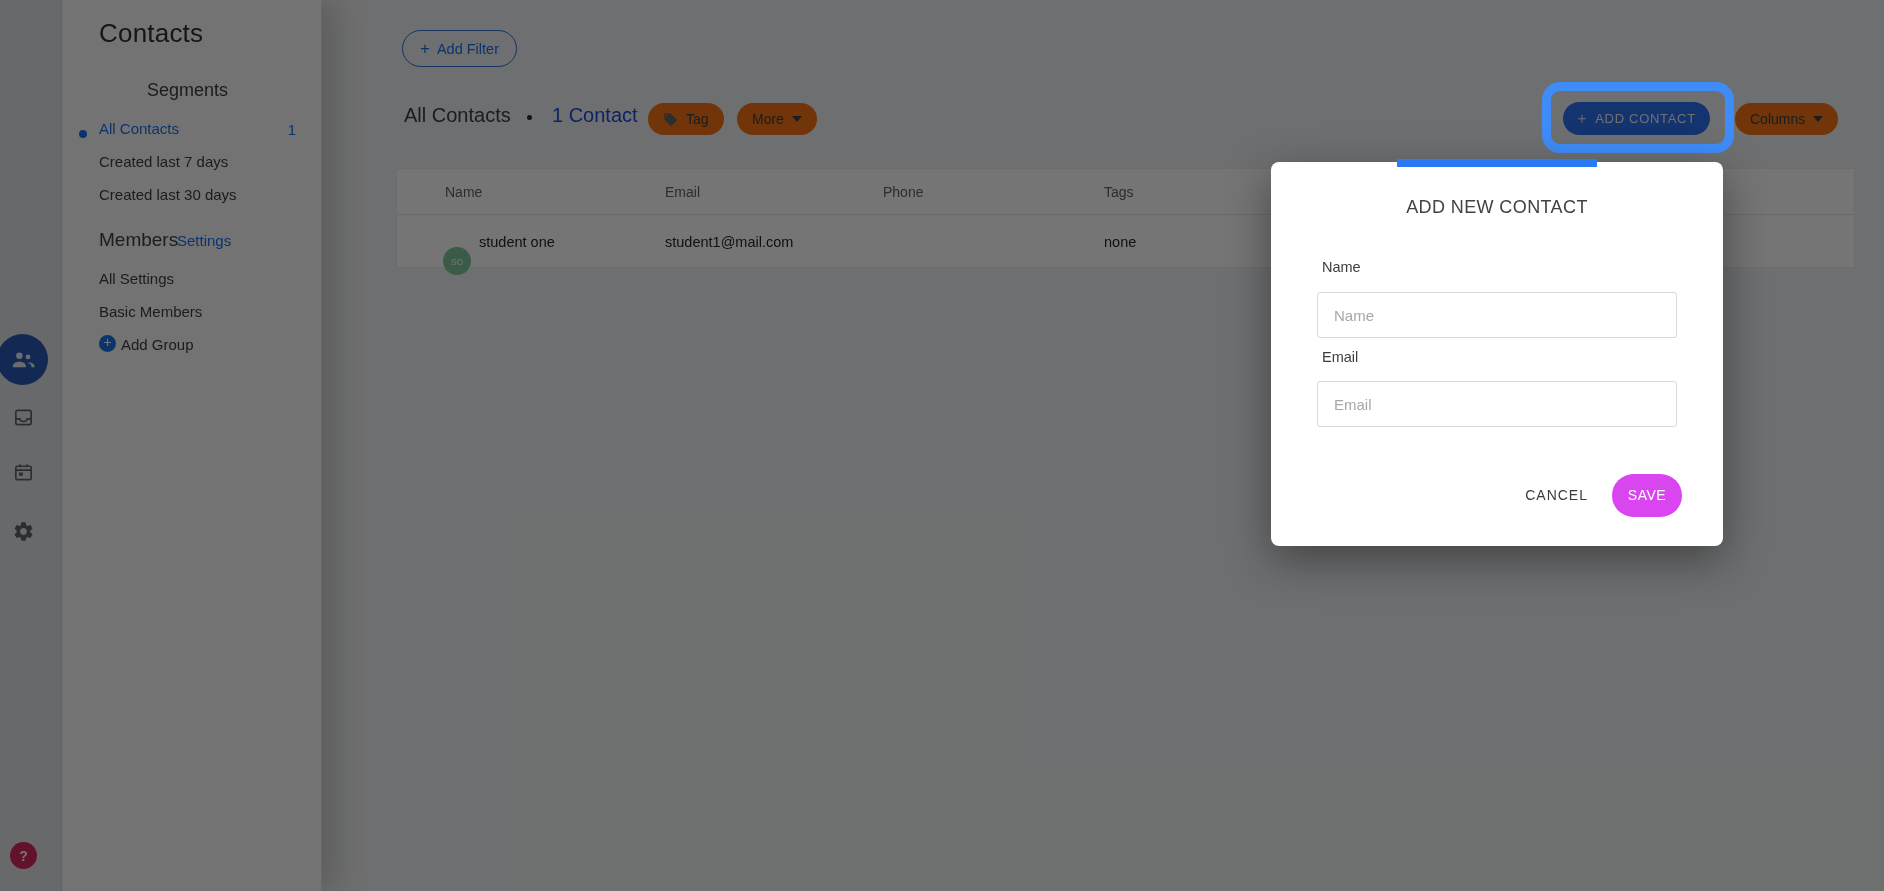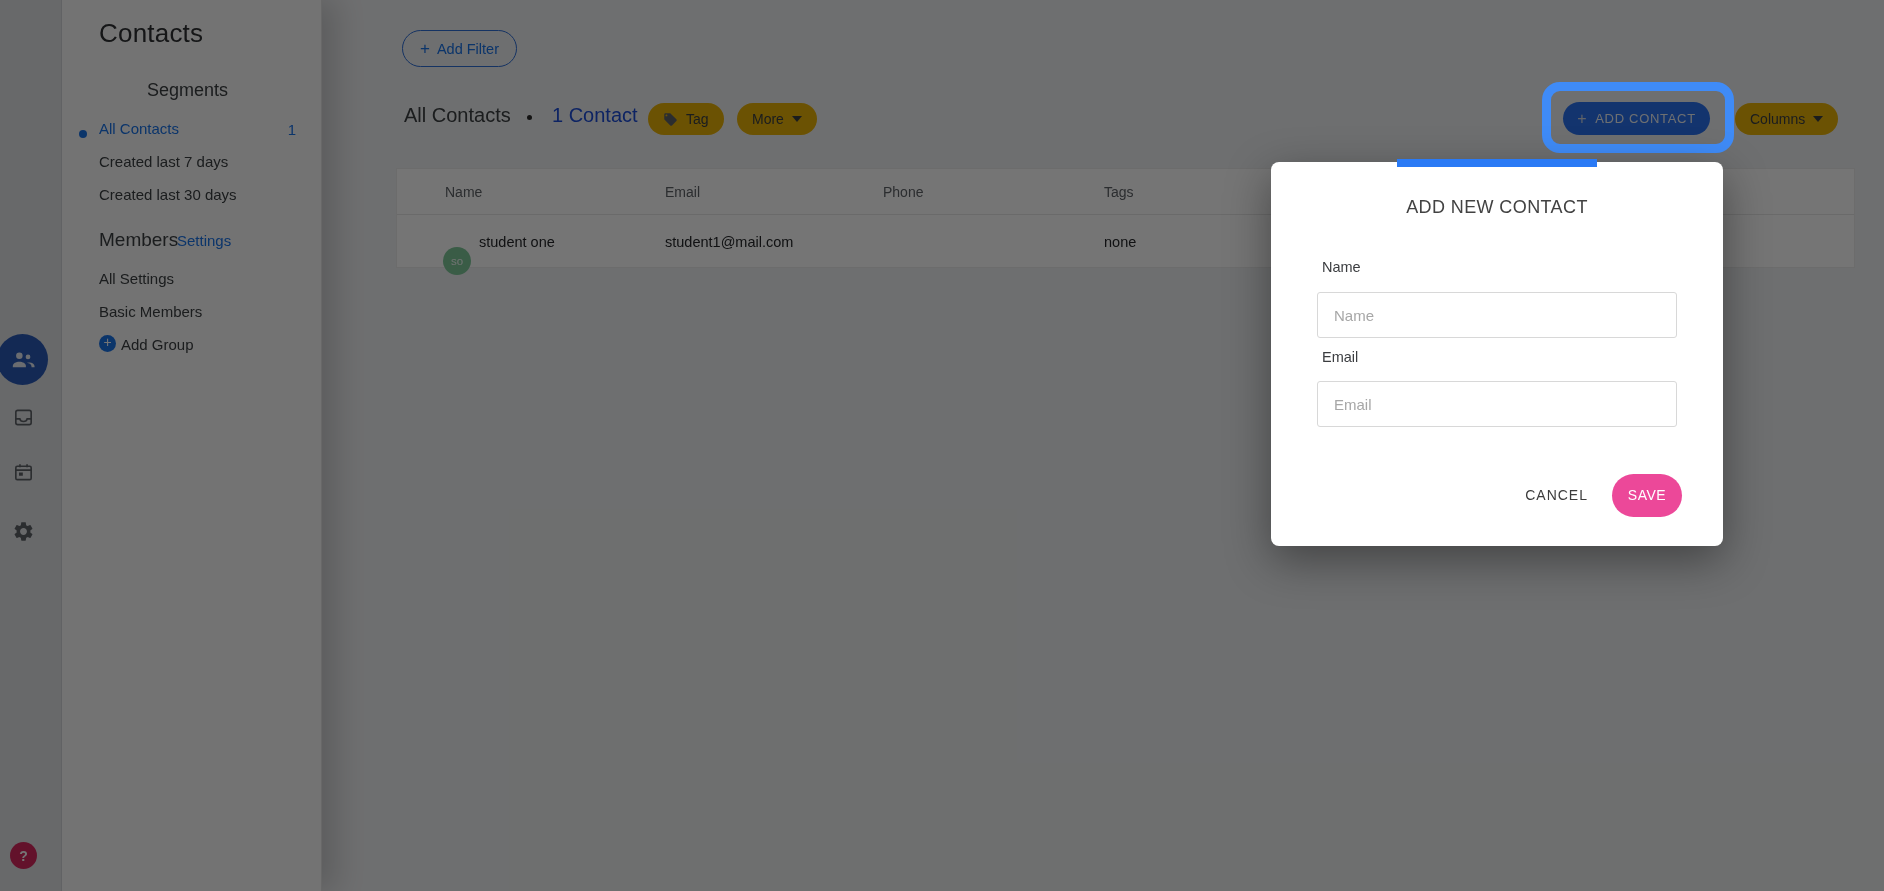--- a/index.html
+++ b/index.html
@@ -32,21 +32,21 @@
 
   
   .add-filter { position:absolute; left:402px; top:30px; height:37px; padding:0 17px; border:1px solid #2e6fd8;
                 border-radius:19px; background:transparent; color:#1a73e8; font-size:14.5px;
                 display:flex; align-items:center; gap:7px; cursor:pointer;
                 font-family:"Liberation Sans","DejaVu Sans",sans-serif; }
   .plus-glyph { font-size:17px; line-height:1; }
   .page-heading { position:absolute; left:404px; top:104px; font-size:20px; color:#3c4043; }
   .heading-dot { position:absolute; left:527px; top:115px; width:5px; height:5px; border-radius:50%; background:#2b2b2b; }
   .count-heading { position:absolute; left:552px; top:104px; font-size:20px; color:#1d4ed8; }
-  .chip { position:absolute; top:103px; height:32px; border-radius:16px; background:#eab308; border:none;
+  .chip { position:absolute; top:103px; height:32px; border-radius:16px; background:#f97316; border:none;
           color:#3c4043; font-size:14px; display:flex; align-items:center; gap:8px; padding:0 15px;
           cursor:pointer; font-family:"Liberation Sans","DejaVu Sans",sans-serif; }
   .chip-tag { left:648px; }
   .chip-more { left:737px; }
   .chip-columns { left:1735px; }
   .caret { width:0; height:0; border-left:5px solid transparent; border-right:5px solid transparent;
            border-top:6px solid #3c4043; display:inline-block; }
   .tag-glyph { width:15px; height:15px; fill:#5f6368; }
   .add-contact { position:absolute; left:1563px; top:102px; width:147px; height:33px; border:none; border-radius:17px;
                  background:#2a72f0; color:#eef1f6; font-size:13px; letter-spacing:0.7px;
@@ -81,21 +81,21 @@
   .field-label { position:absolute; left:51px; font-size:14.5px; color:#3b3d40; }
   .label-name { top:97px; } .label-email { top:187px; }
   .text-input { position:absolute; left:46px; width:360px; height:46px; border:1px solid #d8d8d8; border-radius:3px;
                 padding:0 16px; font-size:15px; color:#333; background:#fff;
                 font-family:"Liberation Sans","DejaVu Sans",sans-serif; }
   .text-input::placeholder { color:#a7a7a7; }
   .input-name { top:130px; } .input-email { top:219px; }
   .modal-actions { position:absolute; right:41px; top:311px; height:44px; display:flex; align-items:center; gap:24px; }
   .btn-cancel { border:none; background:transparent; font-size:14px; color:#3c3c3c; letter-spacing:1px;
                 cursor:pointer; font-family:"Liberation Sans","DejaVu Sans",sans-serif; }
-  .btn-save { border:none; width:70px; height:43px; border-radius:22px; background:#ec4899; color:#ffffff;
+  .btn-save { border:none; width:70px; height:43px; border-radius:22px; background:#d946ef; color:#ffffff;
               font-size:14px; letter-spacing:0.5px; cursor:pointer;
               font-family:"Liberation Sans","DejaVu Sans",sans-serif; }
 </style>
 </head>
 <body>
 
 <div class="page">
 
   <div class="sidebar">
     <div class="sb-title">Contacts</div>

